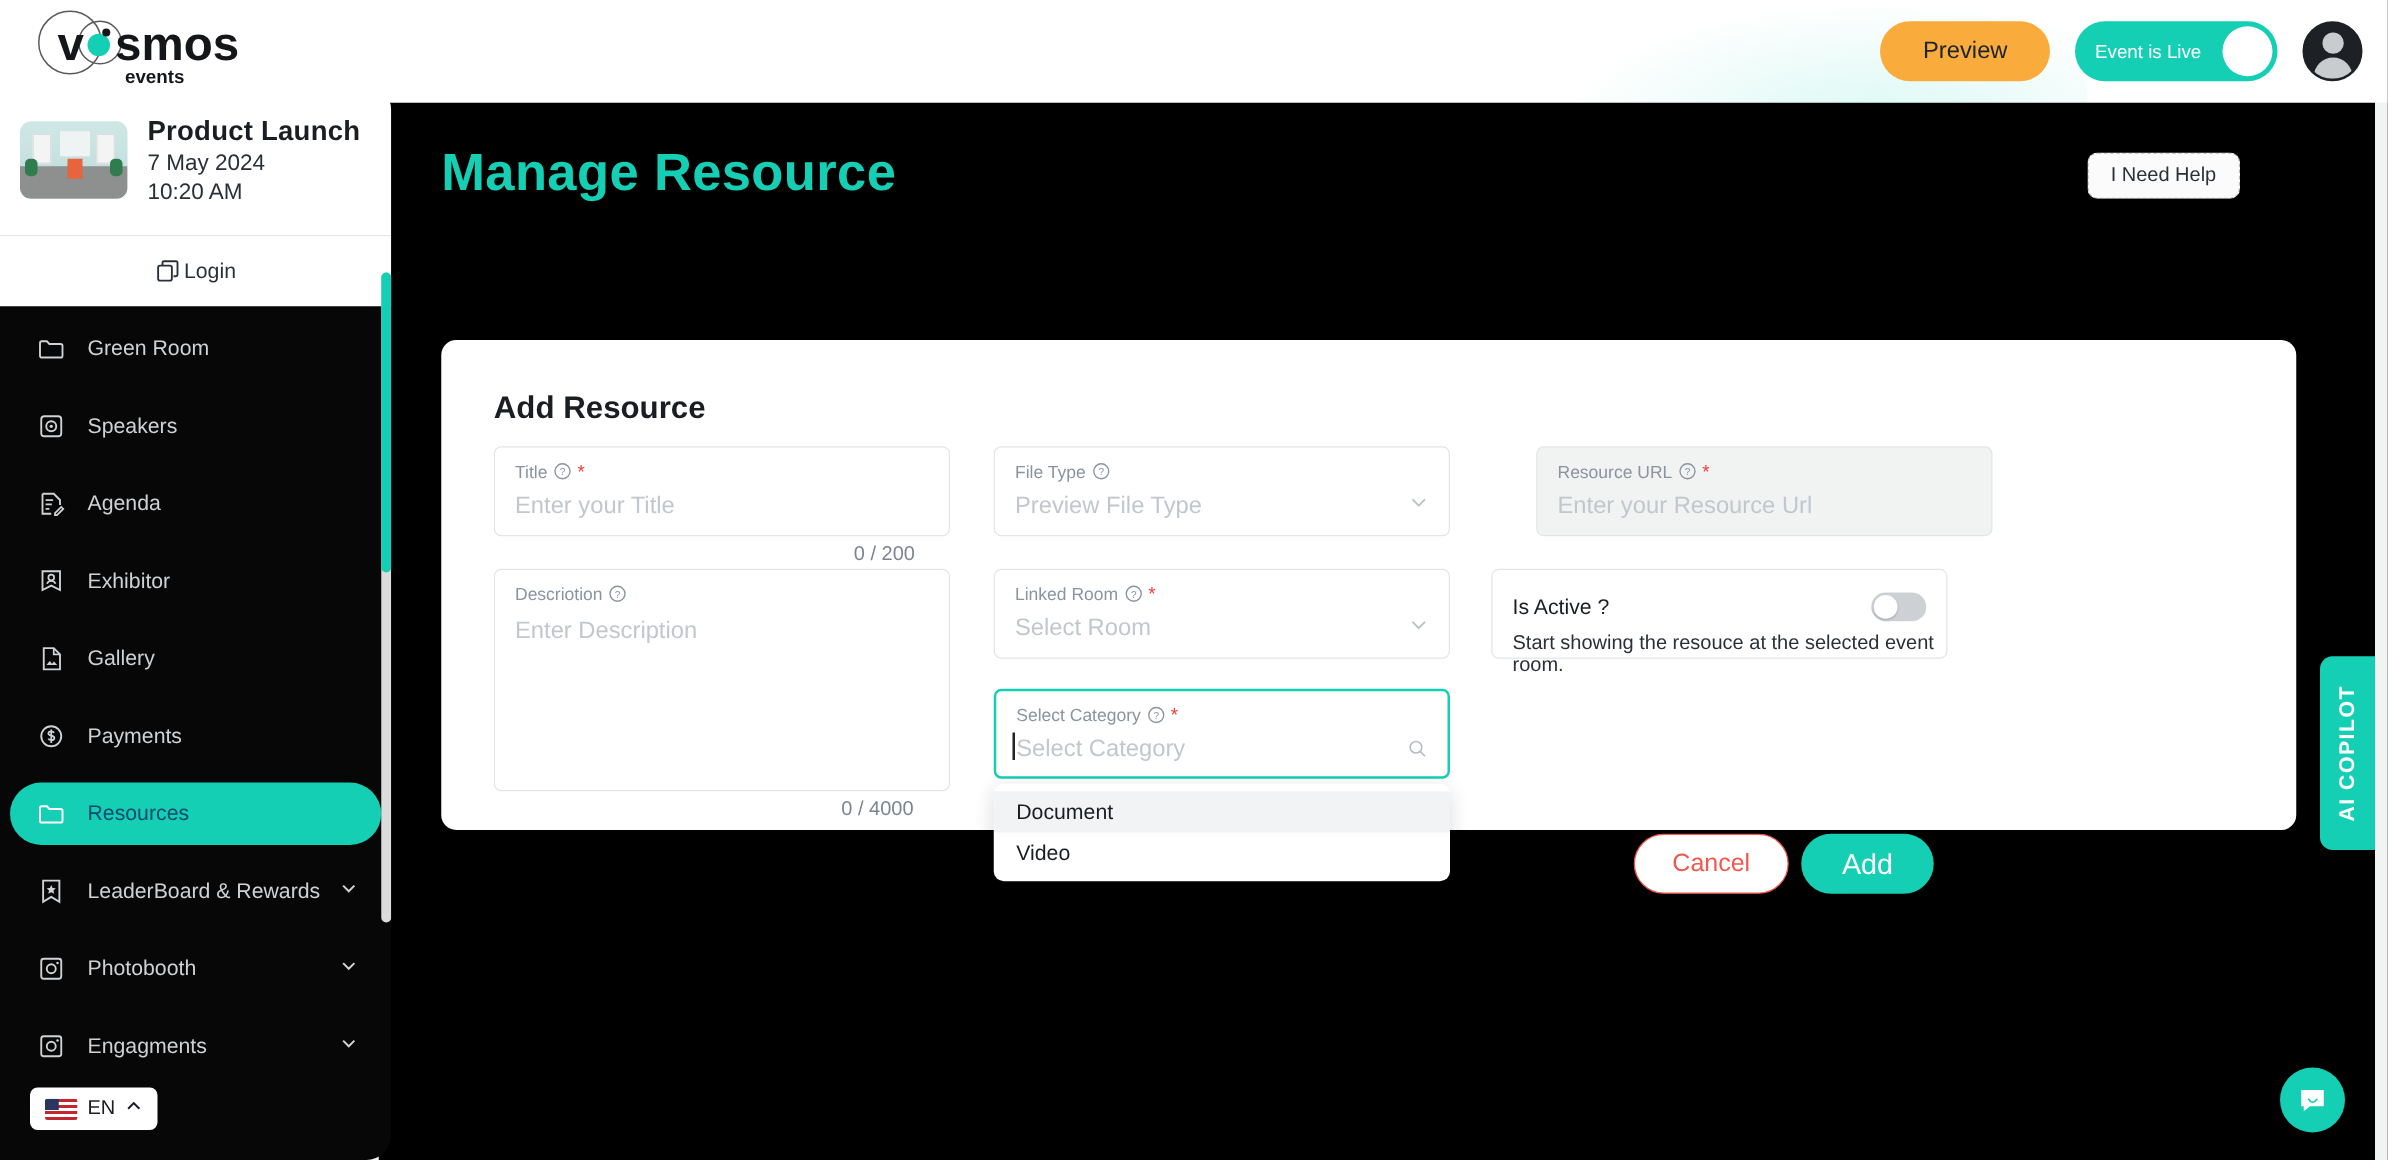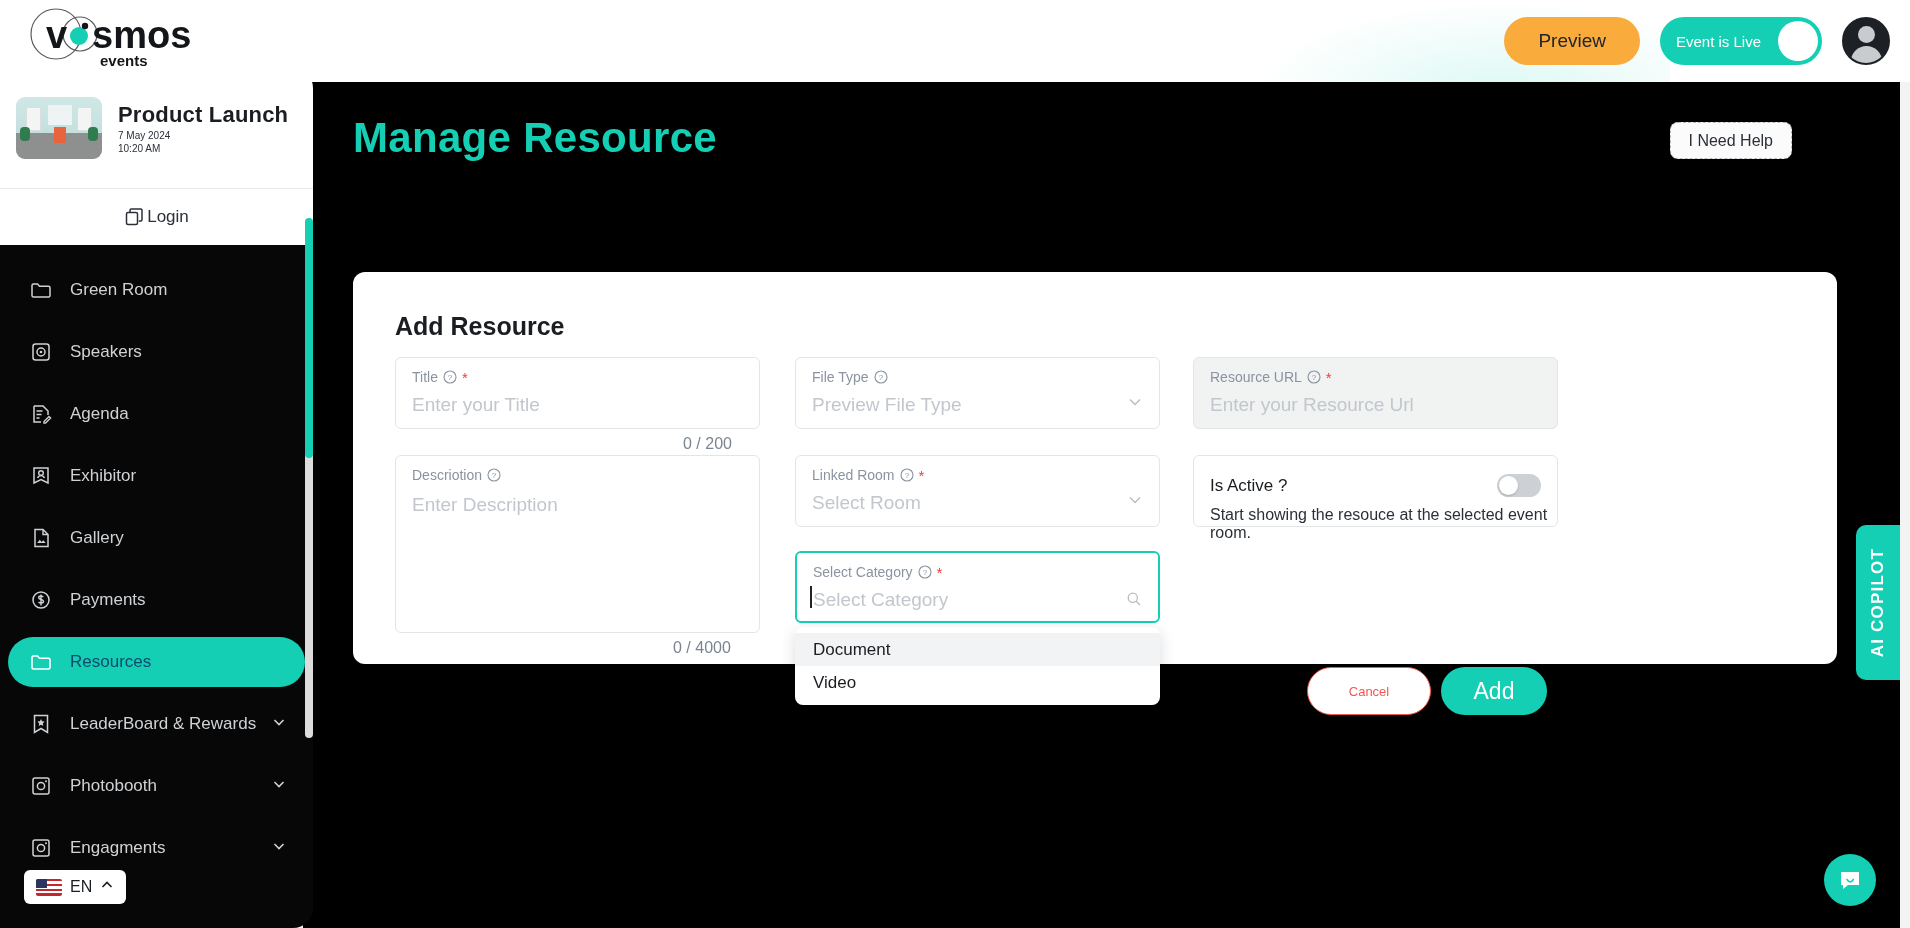--- a/index.html
+++ b/index.html
@@ -69,29 +69,29 @@
   }
   .event-thumb .floor { position:absolute; left:0; right:0; bottom:0; height:26px; background:#8e8f8f; }
   .event-thumb .screen-l { position:absolute; left:10px; top:10px; width:15px; height:24px; background:#f4f4f4; border:1px solid #ddd;}
   .event-thumb .screen-c { position:absolute; left:32px; top:8px; width:24px; height:20px; background:#eef3f3; }
   .event-thumb .screen-r { position:absolute; right:10px; top:10px; width:15px; height:24px; background:#f4f4f4; border:1px solid #ddd;}
   .event-thumb .plant1 { position:absolute; left:4px; bottom:18px; width:10px; height:14px; background:#2f7d4f; border-radius:4px;}
   .event-thumb .plant2 { position:absolute; right:4px; bottom:18px; width:10px; height:14px; background:#2f7d4f; border-radius:4px;}
   .event-thumb .banner { position:absolute; left:38px; bottom:16px; width:12px; height:16px; background:#e8643c; }
   .event-meta { display: flex; flex-direction: column; gap: 2px; }
   .event-title { font-size: 22px; color: #1a1d21; font-weight: bold; letter-spacing: .2px; }
-  .event-date, .event-time { font-size: 10px; color: #2b3038; }
+  .event-date, .event-time { font-size: 18px; color: #2b3038; }
   .login-row {
     background: #ffffff; height: 57px; width: 313px;
     border-top: 1px solid #e9e9e9;
     display: flex; align-items: center; justify-content: center; gap: 3px; cursor: pointer;
   }
   .login-label { font-size: 17px; color: #2b3038; }
 
-  .nav { padding: 20px 0 0 0; }
+  .nav { padding: 9px 0 0 0; }
   .nav-item {
     display: flex; align-items: center; height: 50px; margin: 0 8px 12px 8px;
     padding: 0 14px 0 22px; border-radius: 25px; cursor: pointer; position: relative;
   }
   .nav-item .ic { width: 26px; display: flex; align-items: center; flex: none; }
   .nav-label { color: #cfd2d5; font-size: 17px; margin-left: 14px; white-space: nowrap; }
   .nav-item.active { background: #14cfb4; }
   .nav-item.active .nav-label { color: #0c4a6e; }
   .chev { position: absolute; right: 18px; top: 50%; transform: translateY(-50%); }
 
@@ -128,21 +128,21 @@
 
   .card {
     position: absolute; left: 50px; top: 190px; width: 1484px; height: 392px;
     background: #ffffff; border-radius: 12px; box-shadow: 0 1px 4px rgba(0,0,0,.06);
   }
   .card-title { position: absolute; left: 42px; top: 40px; font-size: 25px; color: #1a1d21; font-weight: bold; }
 
   .field {
     position: absolute; border: 1px solid #e3e5e7; border-radius: 6px; background: #fff;
   }
-  .field.disabled { background: #f1f2f2; }
+  .field.disabled { background: #f1f2f2; margin-left: 36px; }
   .field.focused { border: 2px solid #14cfb4; }
   .f-label {
     position: absolute; left: 16px; top: 11px; font-size: 14px; color: #8a93a0;
     display: flex; align-items: center; gap: 5px; white-space: nowrap;
   }
   .req { color: #ef3e36; font-size: 15px; line-height: 1; }
   .f-ph {
     position: absolute; left: 16px; top: 36px; font-size: 19px; color: #c2c7cd;
   }
   .f-ph.ta { top: 38px; }
@@ -164,21 +164,21 @@
 
   .toggle-row { position: absolute; left: 16px; top: 18px; right: 16px; display: flex; align-items: center; justify-content: space-between; }
   .toggle-label { font-size: 17px; color: #1a1d21; }
   .switch { width: 44px; height: 23px; border-radius: 12px; background: #cdd1d5; position: relative; cursor: pointer; flex:none;}
   .switch .knob { position: absolute; left: 2px; top: 2px; width: 19px; height: 19px; background: #fff; border-radius: 50%; box-shadow: 0 1px 2px rgba(0,0,0,.2);}
   .toggle-desc { position: absolute; left: 16px; top: 50px; font-size: 16px; color: #2b3038; }
 
   .btn-cancel {
     position: absolute; left: 954px; top: 395px; width: 124px; height: 48px;
     border: 1.5px solid #f2574e; background: #fff; color: #f2574e;
-    border-radius: 25px; font-size: 13px; cursor: pointer;
+    border-radius: 25px; font-size: 20px; cursor: pointer;
     font-family: "Liberation Sans", sans-serif;
   }
   .btn-add {
     position: absolute; left: 1088px; top: 395px; width: 106px; height: 48px;
     border: none; background: #14cfb4; color: #ffffff;
     border-radius: 25px; font-size: 23px; cursor: pointer;
     font-family: "Liberation Sans", sans-serif;
   }
 
   

